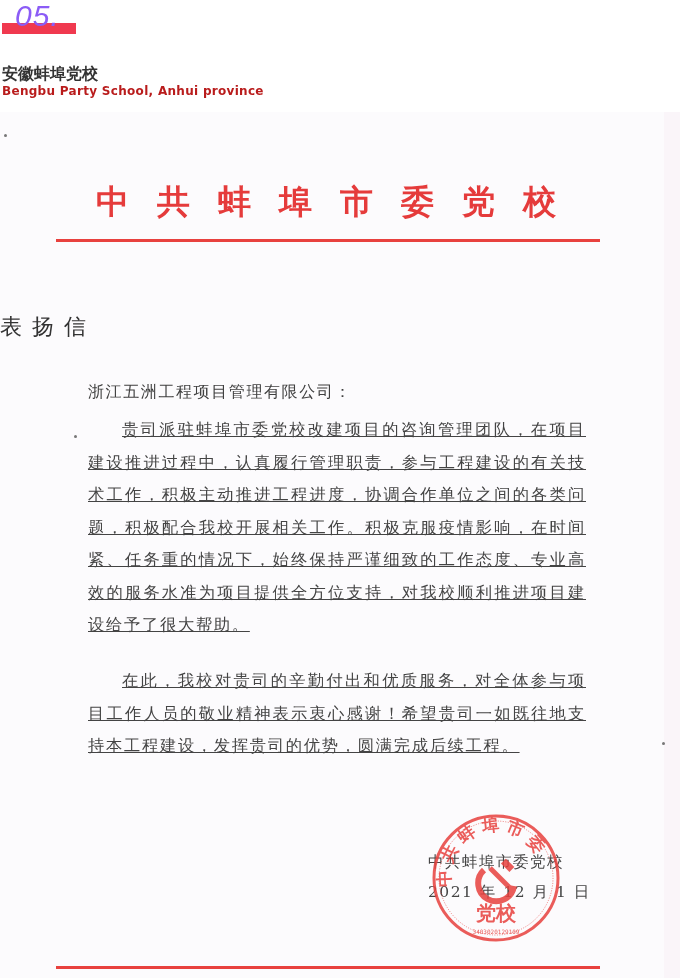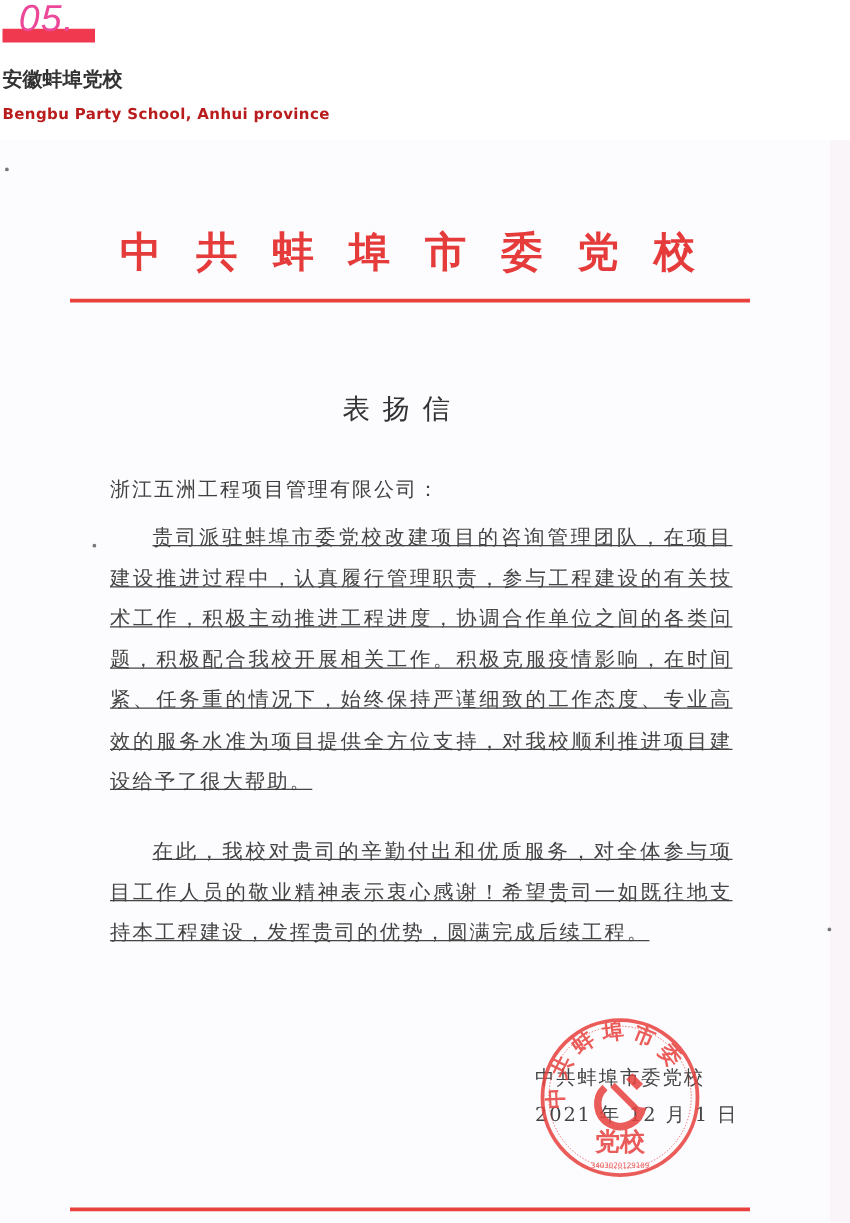--- a/index.html
+++ b/index.html
@@ -1,33 +1,33 @@
 <!DOCTYPE html>
 <html><head>
 <meta charset="utf-8">
 <style>
   * { margin: 0; padding: 0; box-sizing: border-box; }
   html, body { width: 680px; height: 978px; background: #ffffff; overflow: hidden; }
   body { position: relative; font-family: "DejaVu Sans", sans-serif; color: #222; }
 
   .badge { position: absolute; left: 0; top: 0; width: 76px; height: 36px; }
   .badge-bar { position: absolute; left: 2px; top: 23px; width: 74px; height: 11px; background: #f0394f; }
-  .badge-num { position: absolute; left: 15px; top: -1px; font-family: "Liberation Sans", sans-serif; font-style: italic; font-size: 30px; color: #ec4899; letter-spacing: 1px; line-height: 34px; }
+  .badge-num { position: absolute; left: 15px; top: -1px; font-family: "Liberation Sans", sans-serif; font-style: italic; font-size: 30px; color: #8b5cf6; letter-spacing: 1px; line-height: 34px; }
 
-  .section-title { position: absolute; left: 2px; top: 54px; font-family: "DejaVu Sans", sans-serif; font-weight: bold; font-size: 16px; color: #333; }
+  .section-title { position: absolute; left: 2px; top: 64px; font-family: "DejaVu Sans", sans-serif; font-weight: bold; font-size: 16px; color: #333; }
   .section-sub { position: absolute; left: 2px; top: 84px; font-family: "DejaVu Sans", sans-serif; font-weight: bold; font-size: 12px; color: #b91c1c; letter-spacing: 0.3px; }
 
   .letter { position: absolute; left: 0; top: 112px; width: 680px; height: 866px; background: #fcfbfd; overflow: hidden; }
   .letter-edge { position: absolute; right: 0; top: 0; width: 16px; height: 100%; background: #faf5f9; }
   .letterhead { position: absolute; left: 96px; top: 70px; width: 460px; display: flex; justify-content: space-between; font-family: "DejaVu Serif", serif; font-size: 33px; font-weight: bold; color: #e53b3b; line-height: 40px; }
   .rule { position: absolute; left: 56px; width: 544px; height: 3px; background: #e8413e; }
   .rule.top { top: 127px; }
   .rule.bottom { top: 854px; }
 
-  .doc-title { position: absolute; left: 0; width: 644px; top: 200px; text-align: center; font-family: "DejaVu Serif", serif; font-size: 22px; color: #333; letter-spacing: 10px; }
+  .doc-title { position: absolute; left: 0; width: 644px; top: 200px; text-align: left; font-family: "DejaVu Serif", serif; font-size: 22px; color: #333; letter-spacing: 10px; }
   .salutation { position: absolute; left: 88px; top: 270px; font-family: "DejaVu Serif", serif; font-size: 16px; color: #404040; letter-spacing: 1.6px; }
 
   .para { position: absolute; left: 88px; width: 498px; font-family: "DejaVu Serif", serif; font-size: 16.3px; color: #444; line-height: 32.5px; letter-spacing: 1.7px; text-indent: 34px; text-align: justify; text-decoration: underline; }
   .para.p1 { top: 302px; }
   .para.p2 { top: 553px; }
 
   .signature { position: absolute; left: 400px; top: 735px; font-family: "DejaVu Serif", serif; font-size: 15.5px; color: #444; line-height: 30px; letter-spacing: 1.5px; z-index: 2; margin-left: 28px; }
 
   .stamp { position: absolute; left: 430px; top: 700px; width: 132px; height: 132px; z-index: 3; opacity: 0.85; }
 

